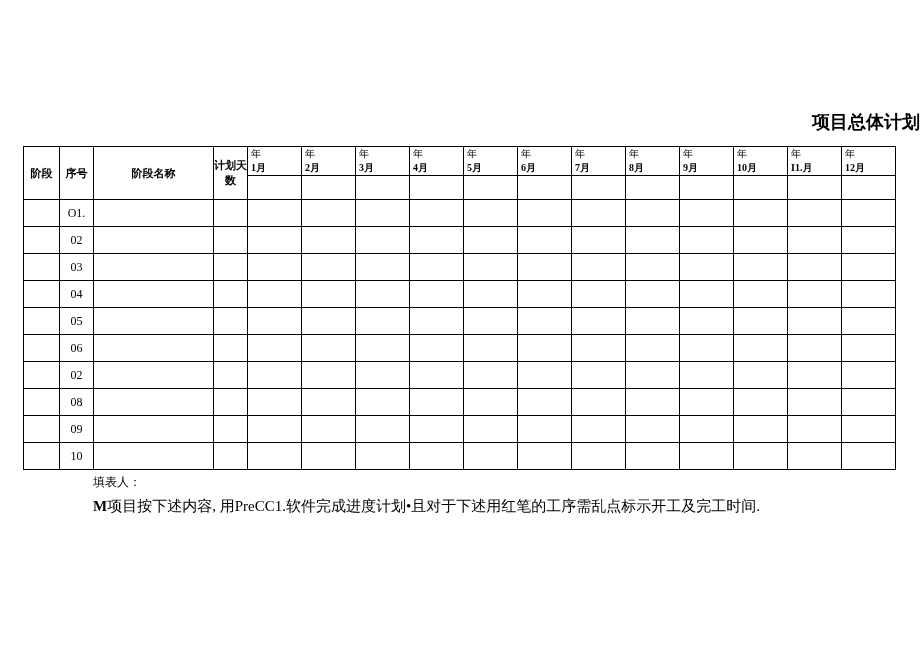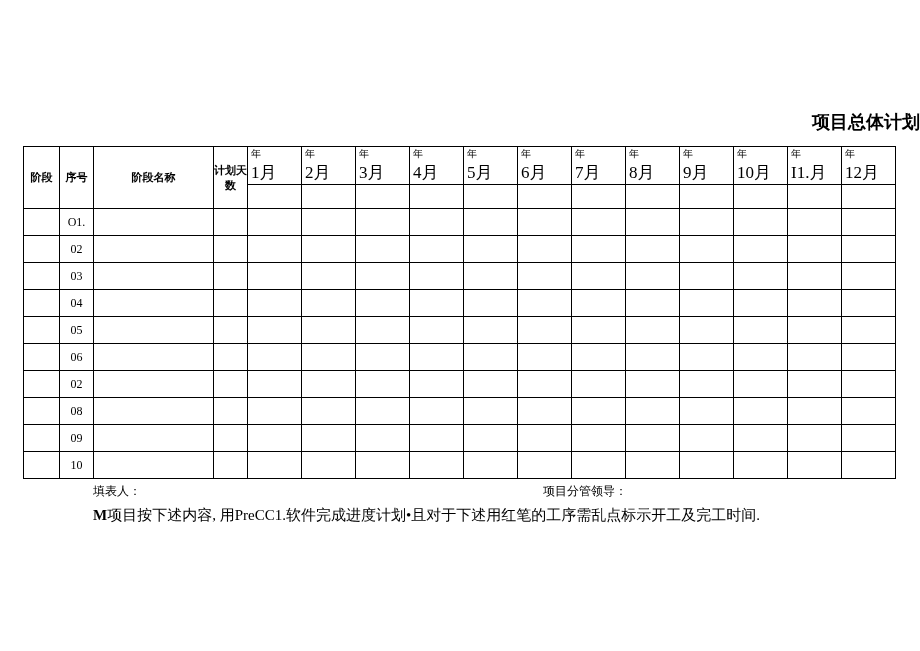--- a/index.html
+++ b/index.html
@@ -49,21 +49,21 @@
     .hdr th.center {
       text-align: center;
       padding-left: 0;
     }
     .col-stage { width: 36px; text-align: center; }
     .col-seq   { width: 34px; text-align: center; font-weight: bold; }
     .col-name  { width: 120px; }
     .col-days  { width: 34px; text-align: center; }
     .col-month { width: 54px; }
     .month-top { font-size: 10px; font-weight: normal; display:block; }
-    .month-bot { font-size: 17px; font-weight: normal; display:block; }
+    .month-bot { font-size: 10px; font-weight: bold; display:block; }
     .seq-cell { text-align: center; font-weight: normal; font-size: 12px; }
     .footer-row {
       width: 872px;
       margin-left: 23px;
       margin-top: 4px;
       font-size: 12px;
       display: flex;
     }
     .footer-row .preparer { padding-left: 70px; flex: 0 0 auto; width: 520px; }
     .footer-row .leader { flex: 1; }
@@ -351,18 +351,17 @@
           <td></td>
           <td></td>
           <td></td>
         </tr>
       </tbody>
   </table>
 </div>
 
 <div class="footer-row">
   <span class="preparer">填表人：</span>
-  <span class="leader">项目分管领导：</span>
 </div>
 
 <div class="note">
   <span class="bold">M</span><span>项目按下述内容, 用PreCC1.软件完成进度计划•且对于下述用红笔的工序需乱点标示开工及完工时间.</span>
 </div>
 
 </body></html>

